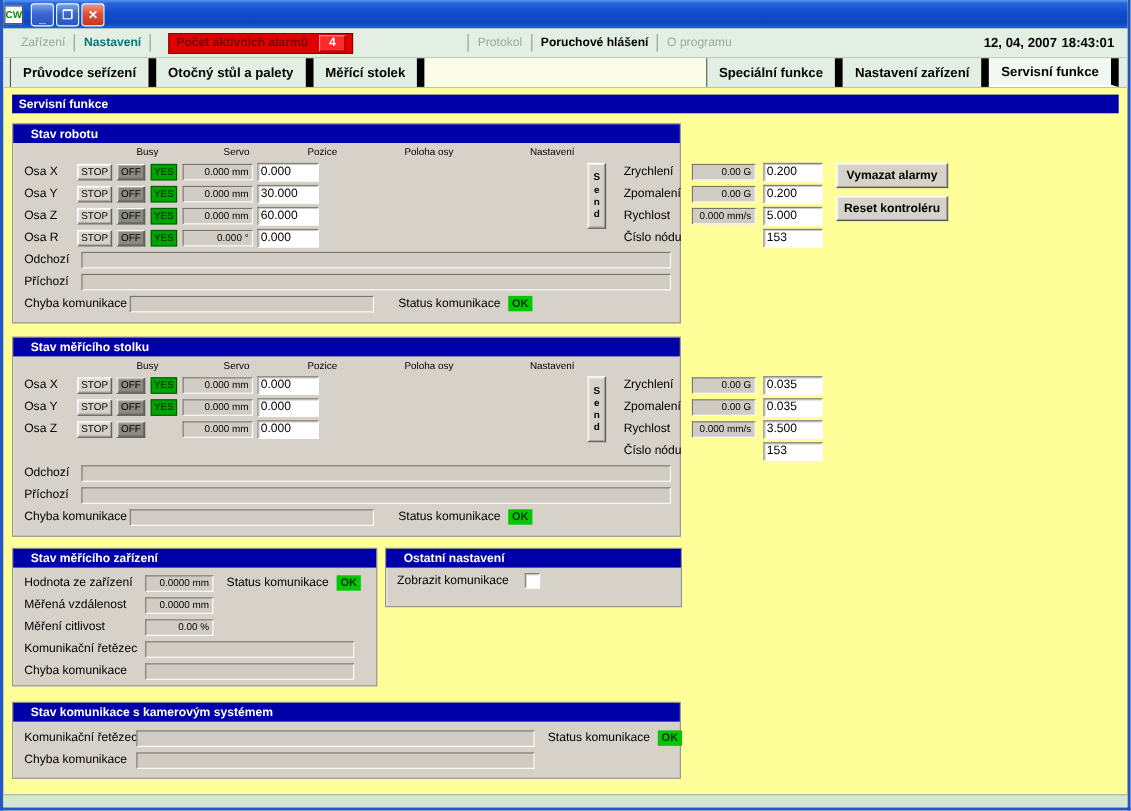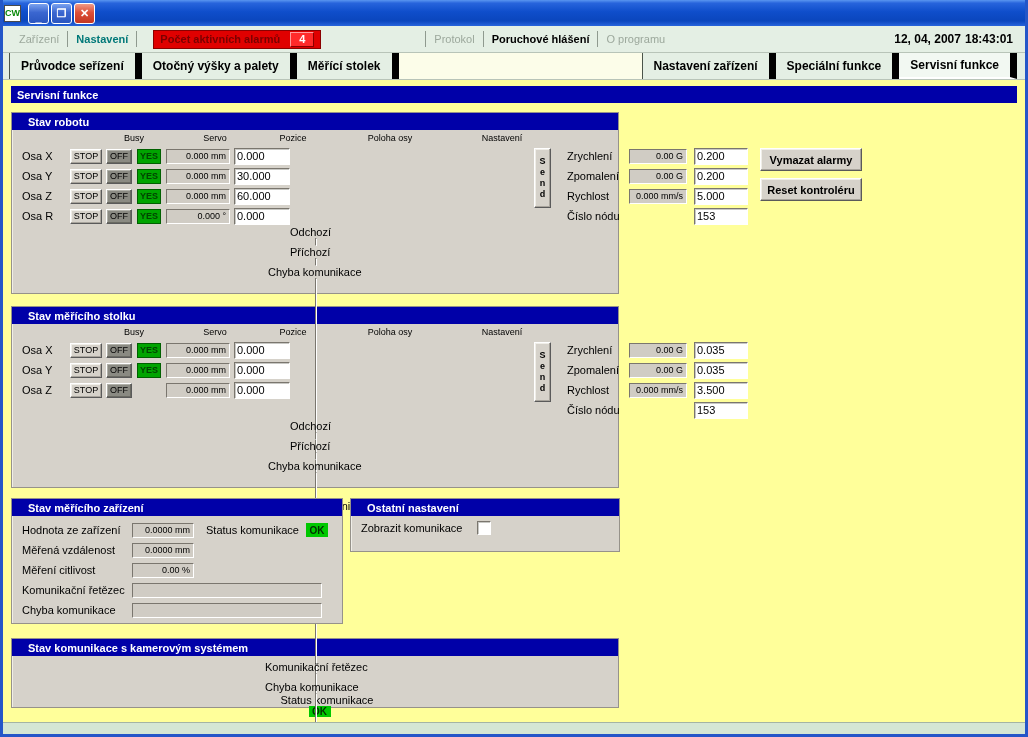--- a/index.html
+++ b/index.html
@@ -100,21 +100,21 @@
   .params { margin-left:12px; padding-top:13px; }
   .param-row { display:flex; align-items:center; height:20px; }
   .param-label { width:62px; }
   .param-actual { width:58px; margin-right:7px; }
   .param-input { width:54px; }
   .no-actual .param-actual { visibility:hidden; }
 
   .side-btns { margin-left:12px; padding-top:15px; display:flex; flex-direction:column; gap:7px; }
   .win-btn { width:102px; height:23px; font-weight:bold; font-size:11px; cursor:default; }
 
-  .io-row { display:flex; align-items:center; height:20px; padding:0 8px 0 10px;flex-direction:column; }
+  .io-row { display:flex; align-items:center; height:20px; padding:0 8px 0 10px; }
   .io-label { white-space:nowrap; }
   .w52 { width:52px; } .w96 { width:96px; } .w110 { width:110px; } .w102 { width:102px; }
   .io-field { flex:1; height:15px; }
   .io-field-fixed { flex:0 0 222px; height:15px; }
   .io-field-cam { flex:0 0 362px; height:15px; }
   .status-label { margin-left:22px; white-space:nowrap; }
   .status-label-sm { margin-left:12px; white-space:nowrap; }
   .ok-badge { margin-left:7px; min-width:22px; height:14px; background:#00C800; color:#003000;
     font-size:10px; font-weight:bold; display:flex; align-items:center; justify-content:center;
     padding:0 2px; }
@@ -165,25 +165,25 @@
     <span class="m-item m-bold">Poruchové hlášení</span>
     <span class="msep"></span>
     <span class="m-item m-disabled">O programu</span>
     <span class="m-spacer"></span>
     <span class="m-datetime">12, 04, 2007</span>
     <span class="m-datetime">18:43:01</span>
   </div>
 
   <div class="tabbar">
     <span class="tab">Průvodce seřízení</span>
-    <span class="tab">Otočný výšky a palety</span>
+    <span class="tab">Otočný stůl a palety</span>
     <span class="tab">Měřící stolek</span>
     <span class="tab-filler"></span>
+    <span class="tab">Speciální funkce</span>
     <span class="tab">Nastavení zařízení</span>
-    <span class="tab">Speciální funkce</span>
     <span class="tab active">Servisní funkce</span>
     <span class="tab-endgap"></span>
   </div>
 
   <div class="client">
     <div class="section-bar">Servisní funkce</div>
 
     <div class="panel panel-robot">
       <div class="panel-header">Stav robotu</div>
       <div class="axis-area">

